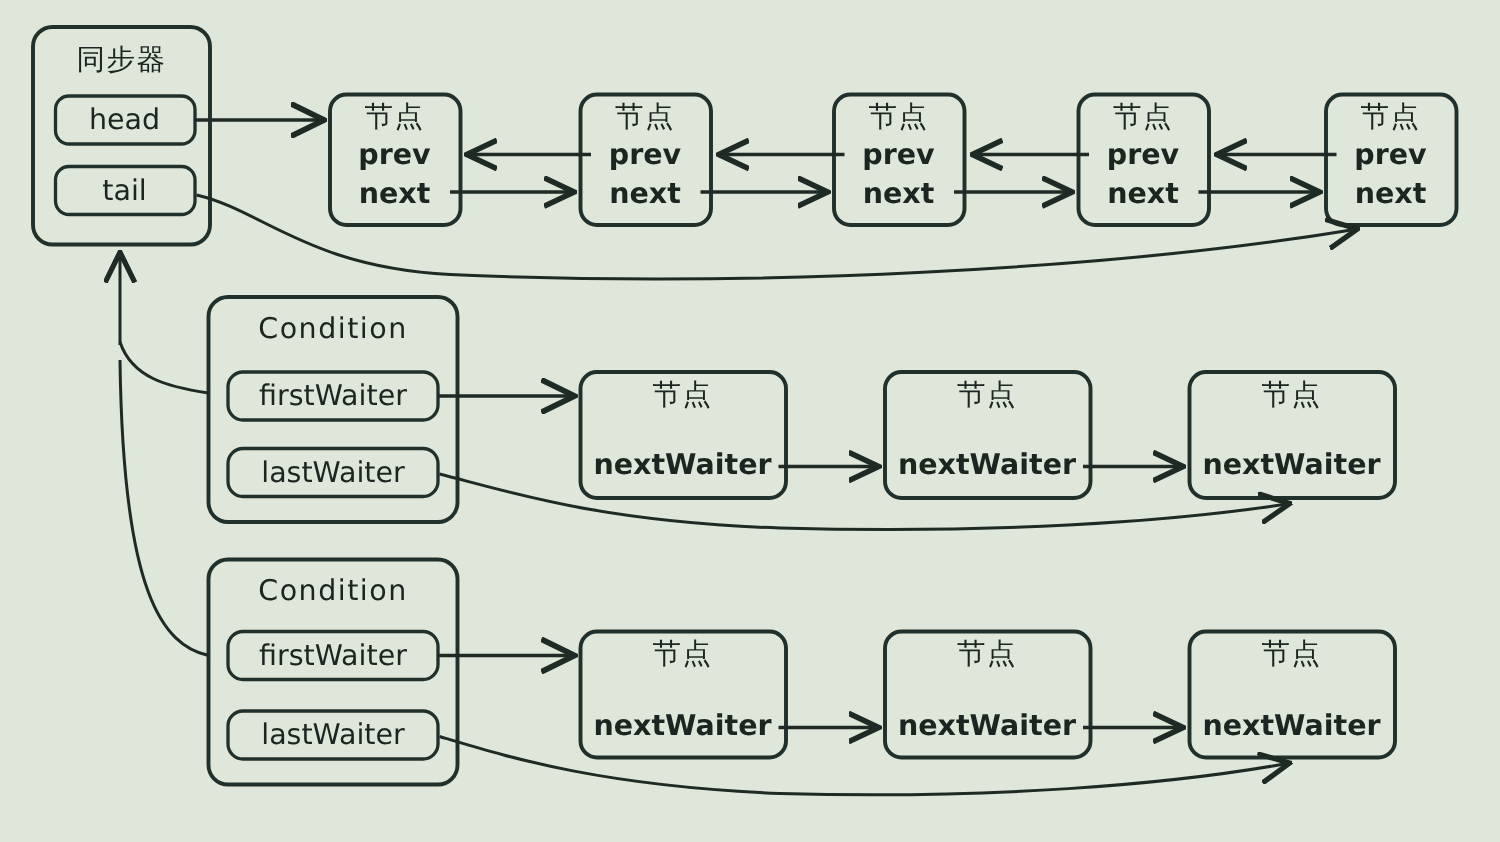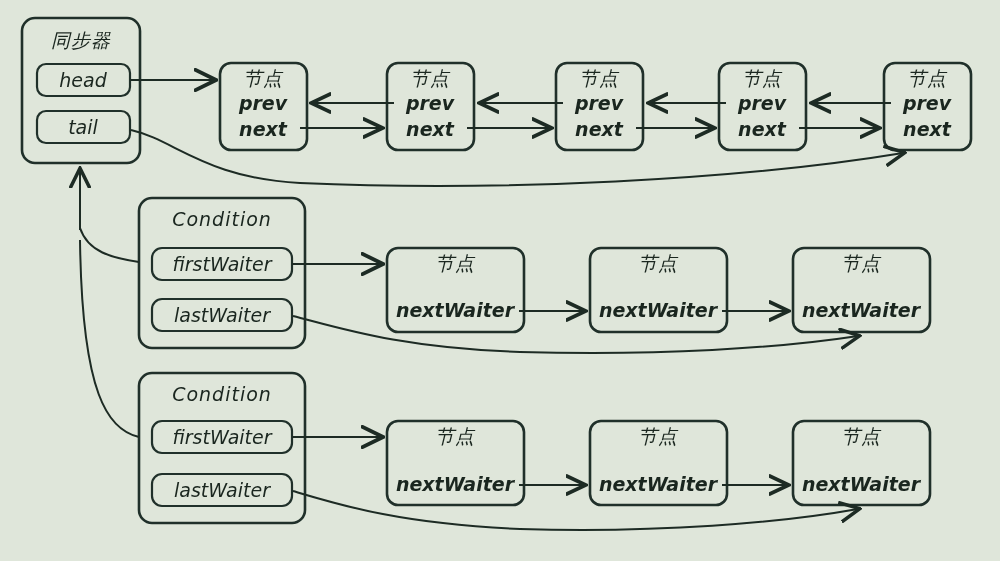--- a/index.html
+++ b/index.html
@@ -7,21 +7,20 @@
     padding: 0;
     background: #dfe6da;
   }
   #canvas-wrap {
     position: relative;
     width: 1000px;
     height: 561px;
     background: #dfe6da;
     overflow: hidden;
     font-family: "DejaVu Sans", "Liberation Sans", sans-serif;
-    font-style: italic;
   }
   svg.diagram {
     position: absolute;
     inset: 0;
     width: 1000px;
     height: 561px;
     display: block;
   }
   .box {
     fill: none;

